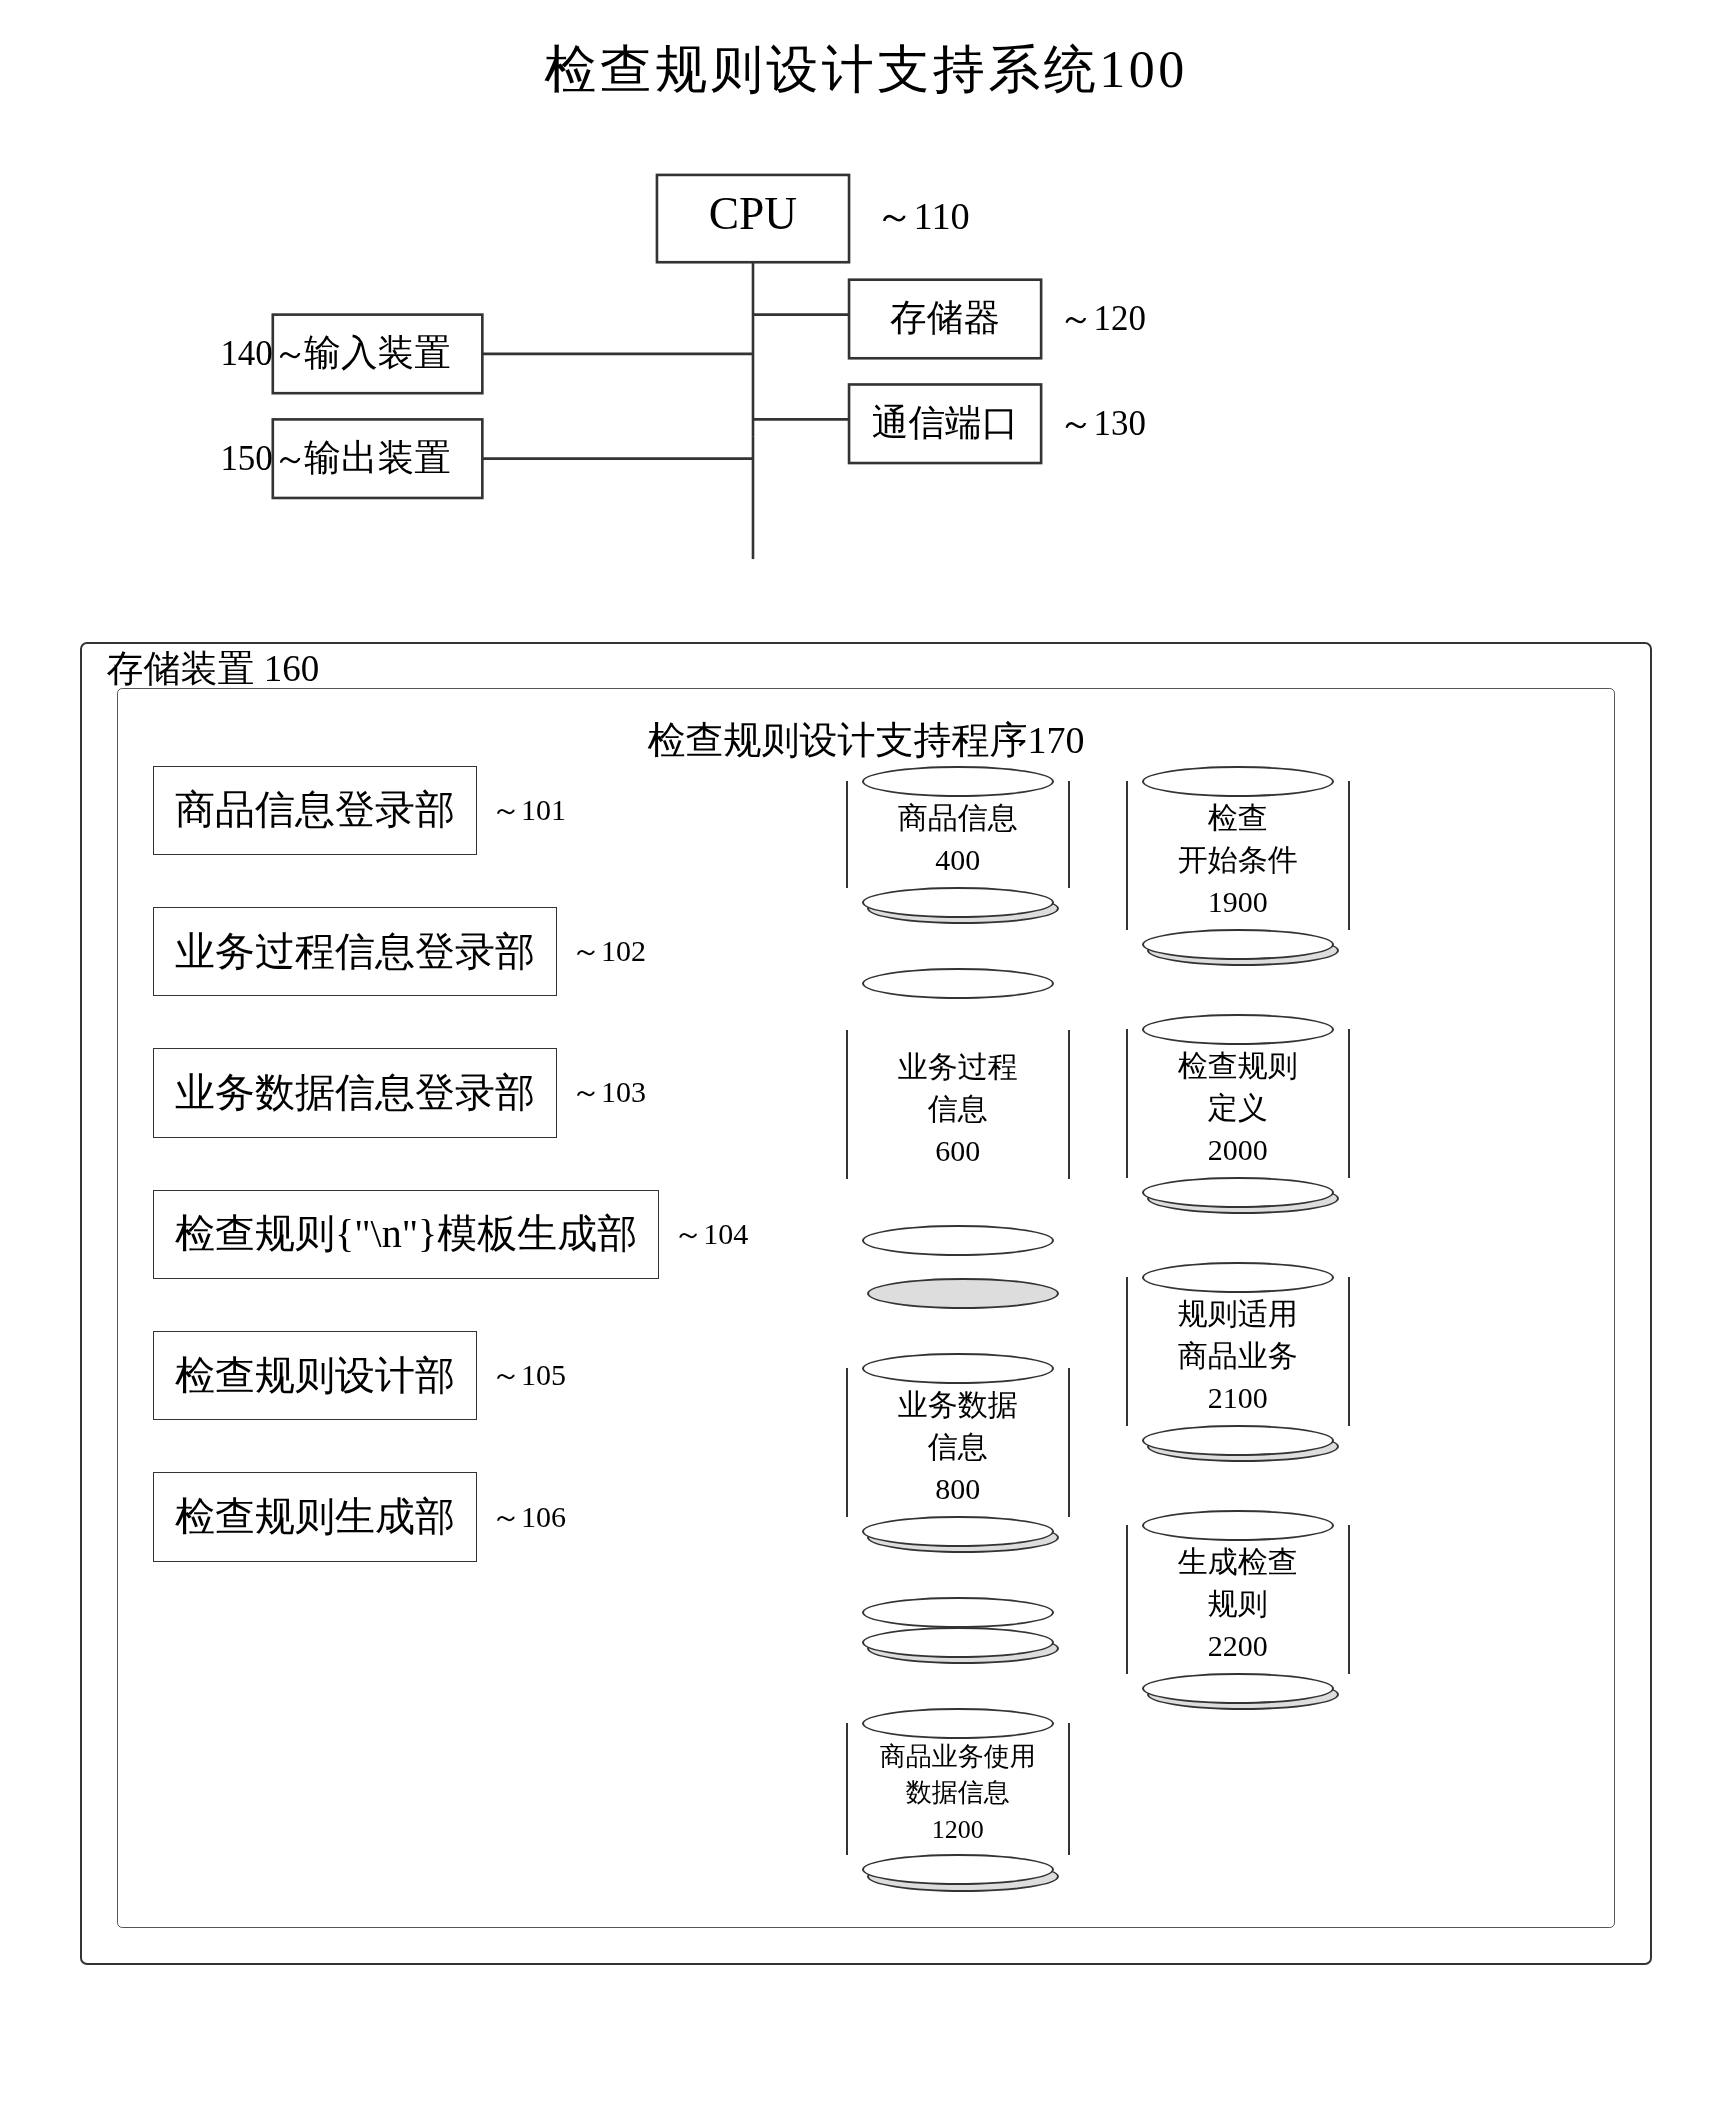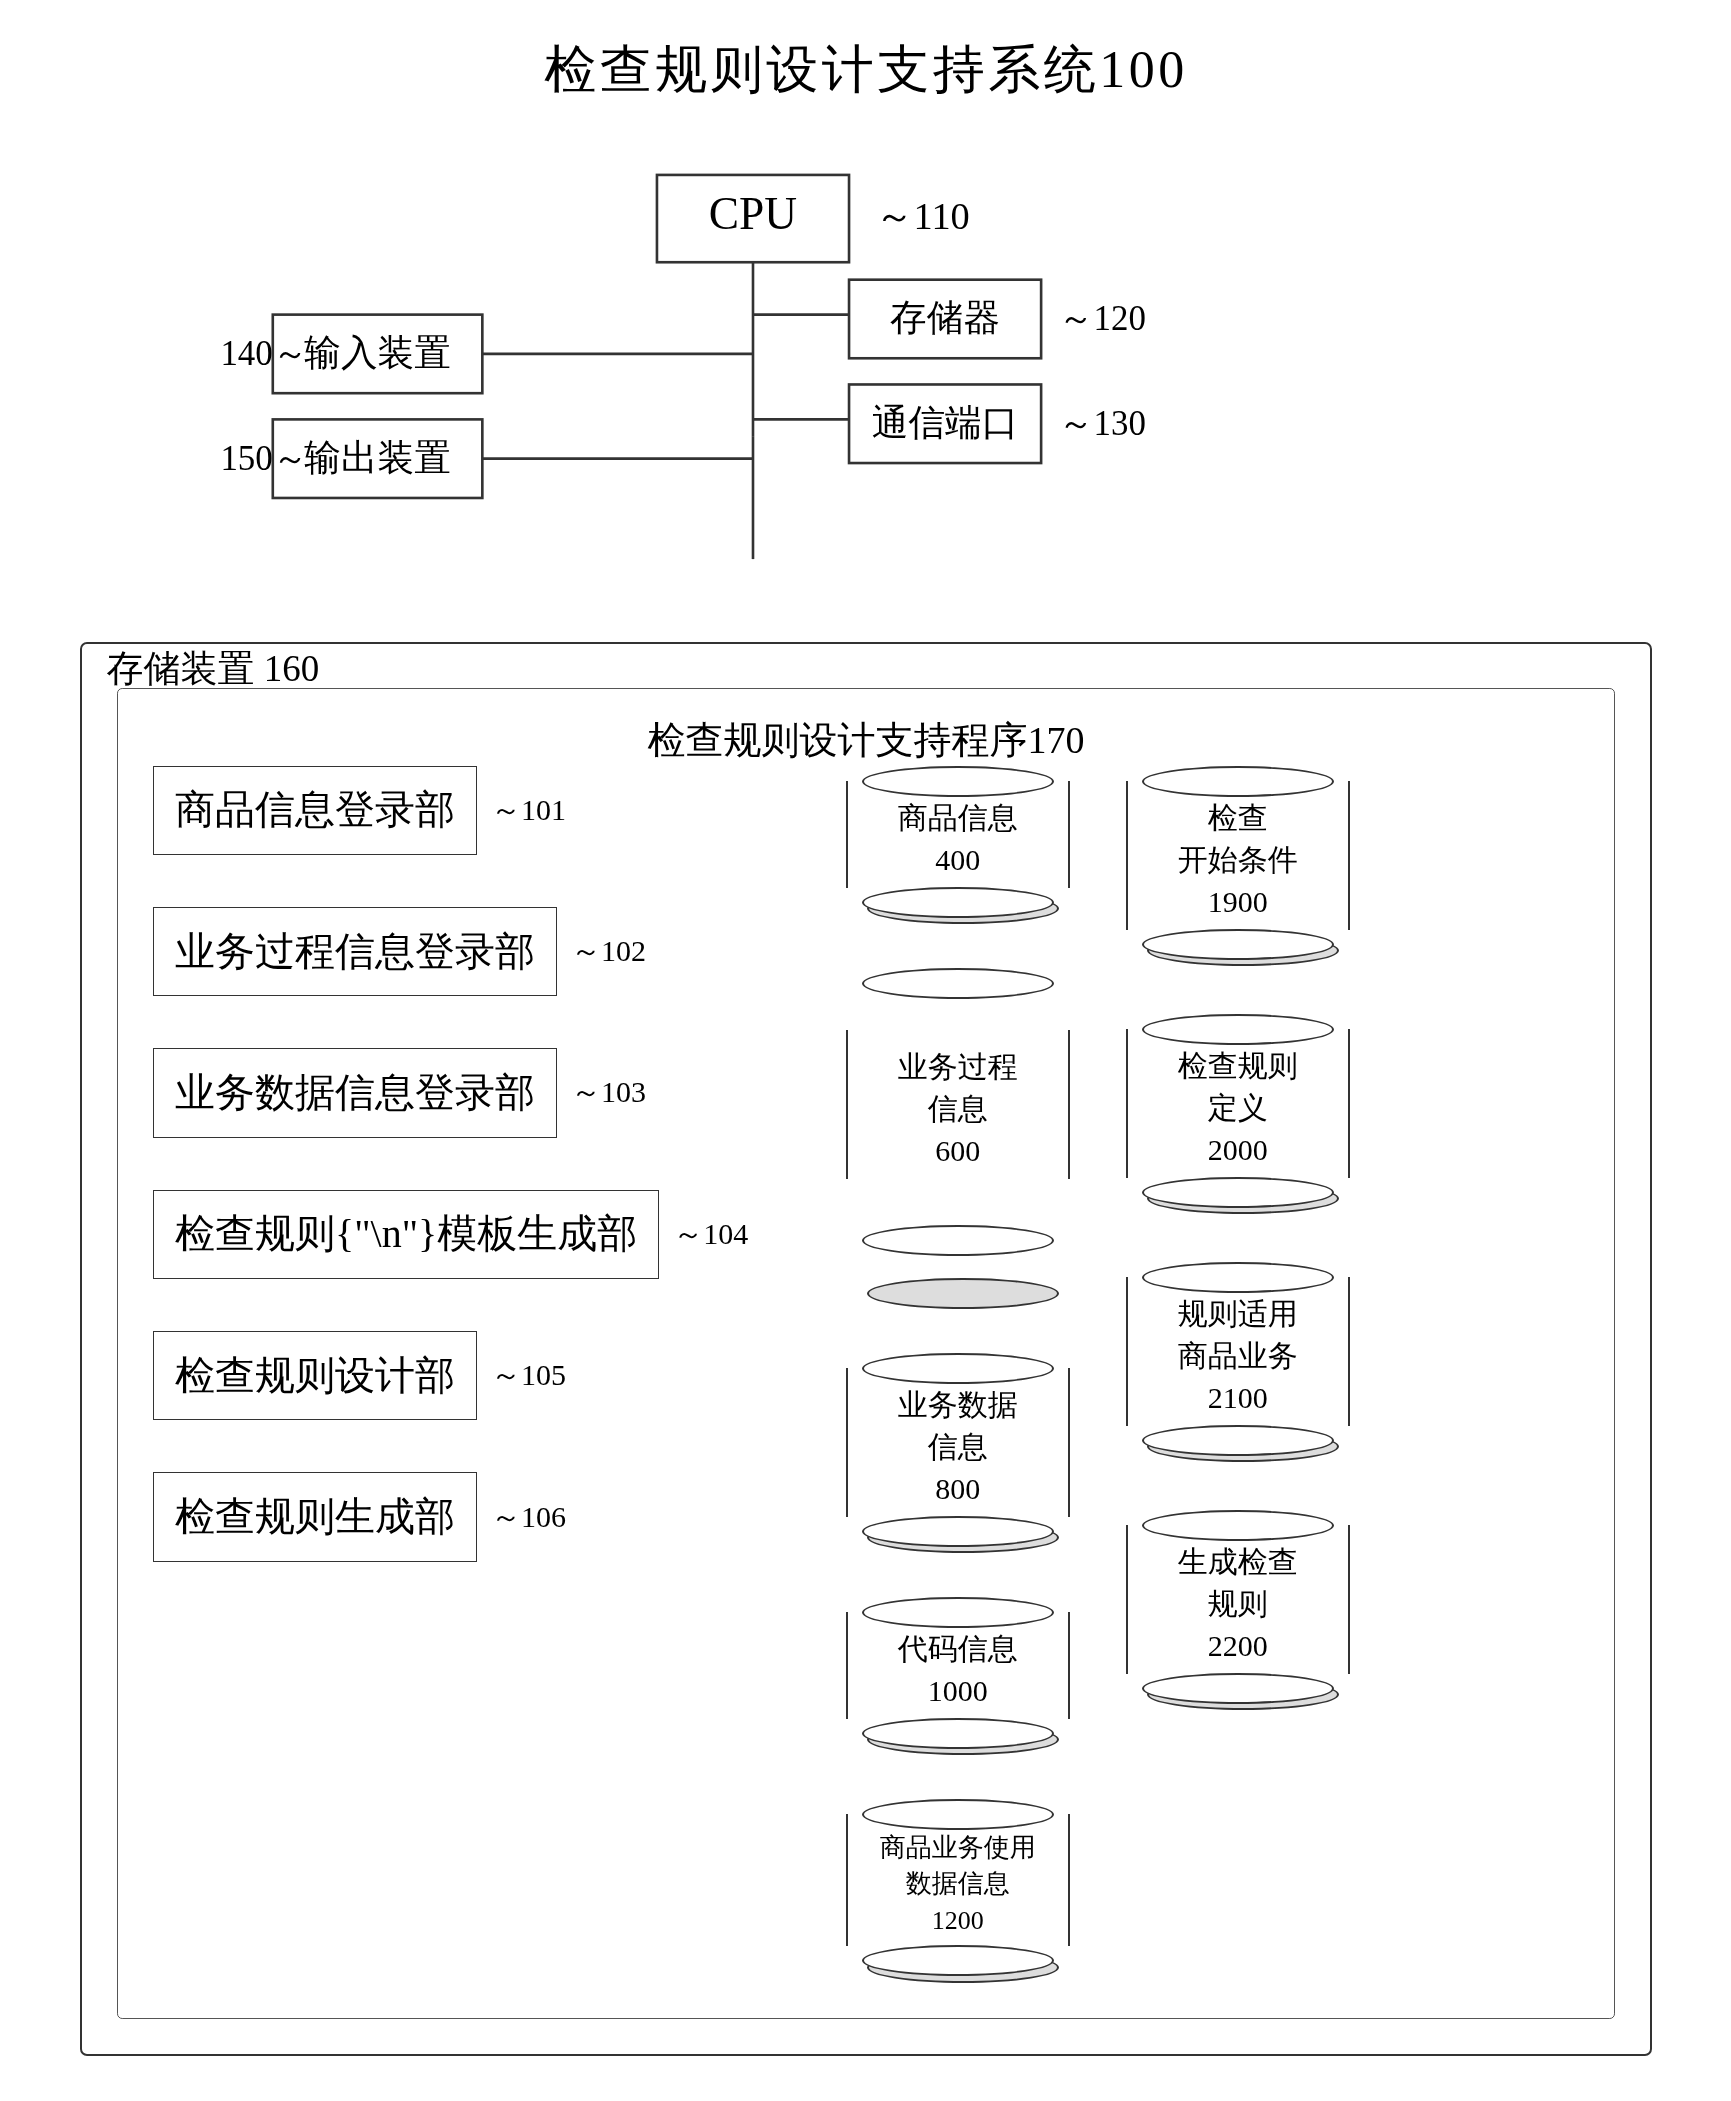--- a/index.html
+++ b/index.html
@@ -277,21 +277,20 @@
 
         <div class="db-container" style="margin-bottom:17.5px;">
           <div class="cyl-top"></div>
           <div class="cyl-body">业务数据<br>信息<br>800</div>
           <div class="cyl-bottom"></div>
           <div class="cyl-shadow"></div>
         </div>
 
         <div class="db-container" style="margin-bottom:17.5px;">
           <div class="cyl-top"></div>
-          <div class="cyl-body">代码信息<br>1000</div>
           <div class="cyl-bottom"></div>
           <div class="cyl-shadow"></div>
         </div>
 
         <div class="db-container">
           <div class="cyl-top"></div>
           <div class="cyl-body" style="font-size:26px;">商品业务使用<br>数据信息<br>1200</div>
           <div class="cyl-bottom"></div>
           <div class="cyl-shadow"></div>
         </div>

